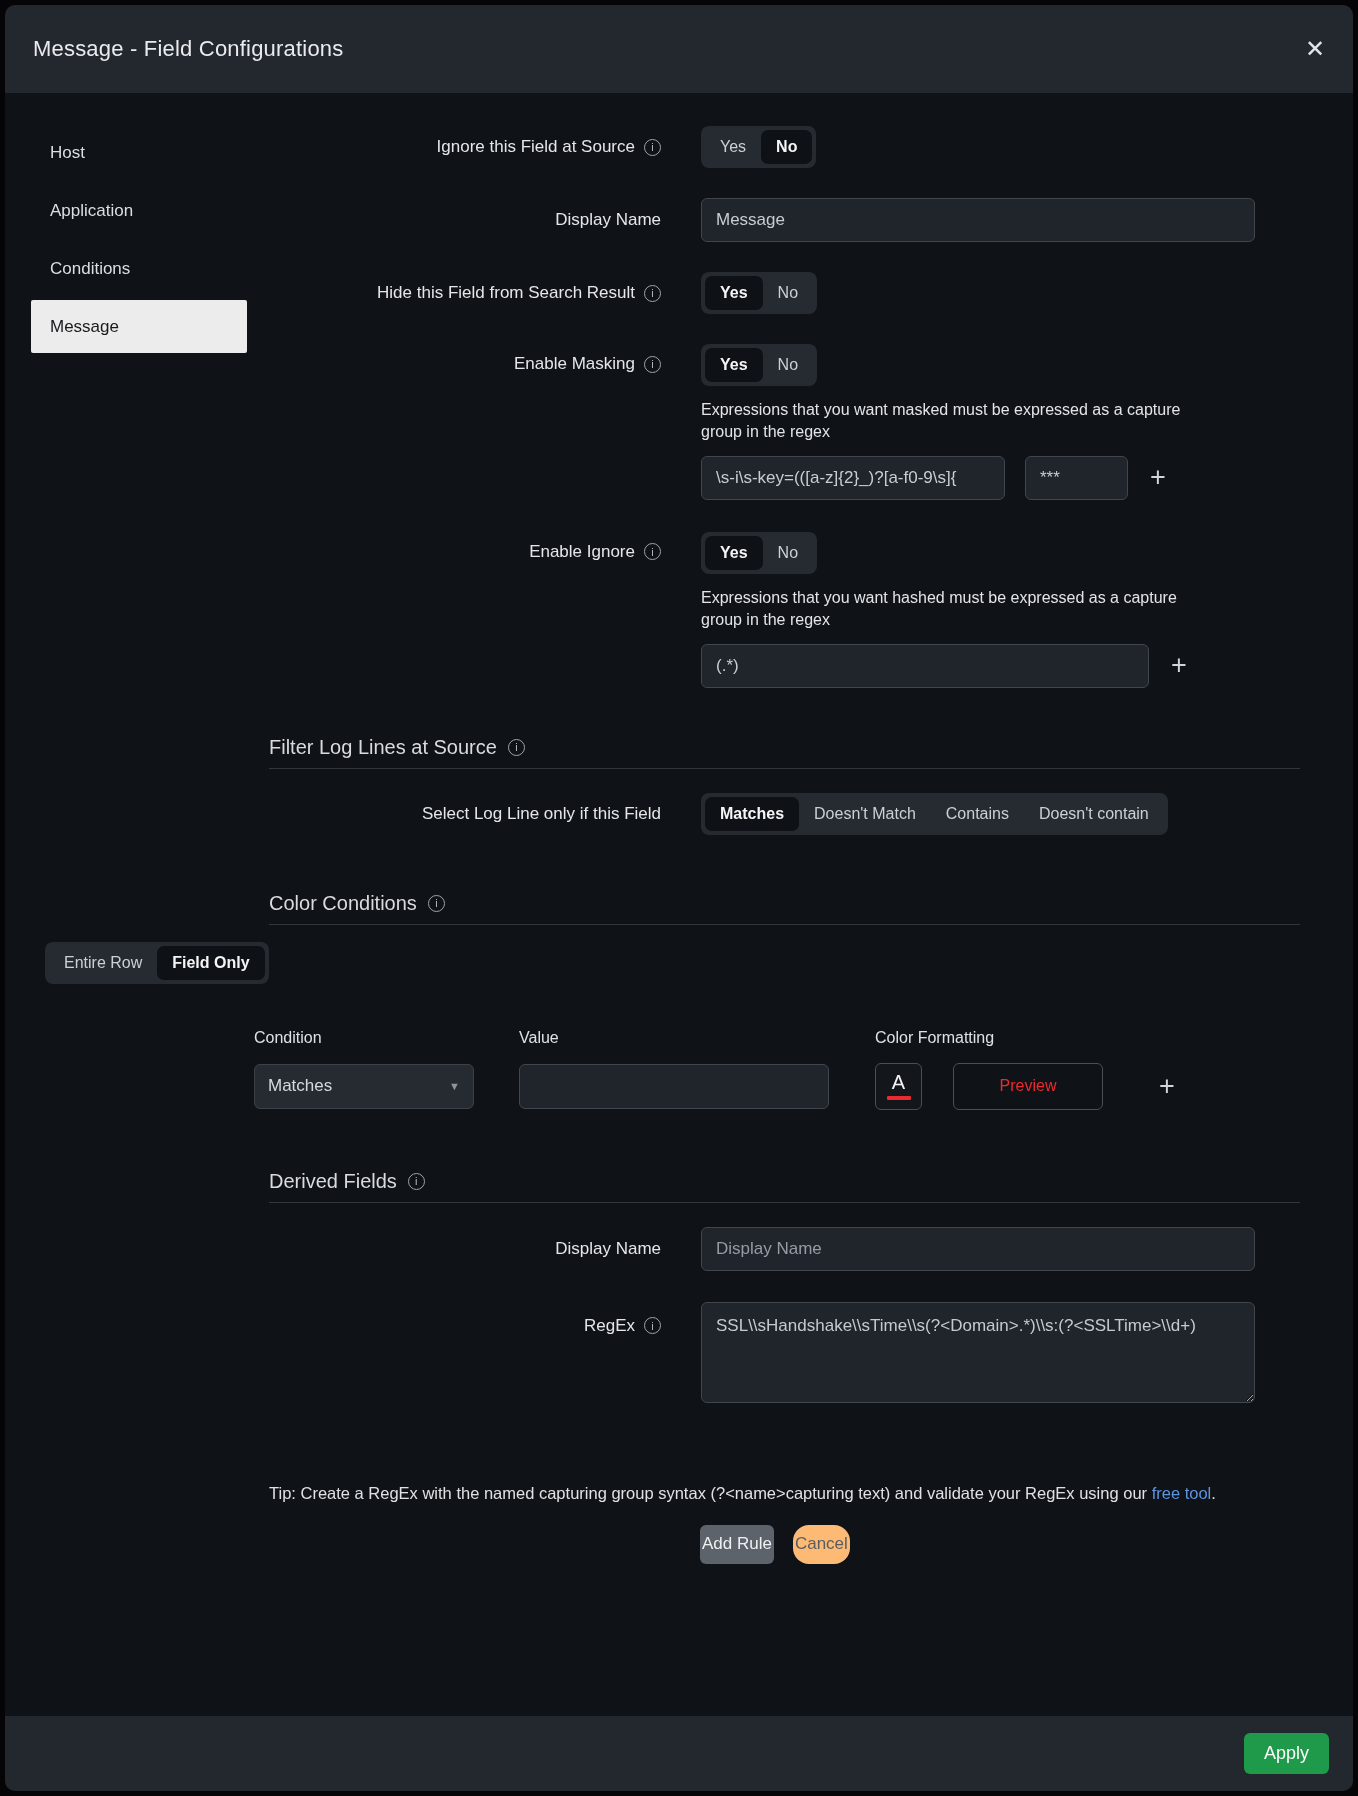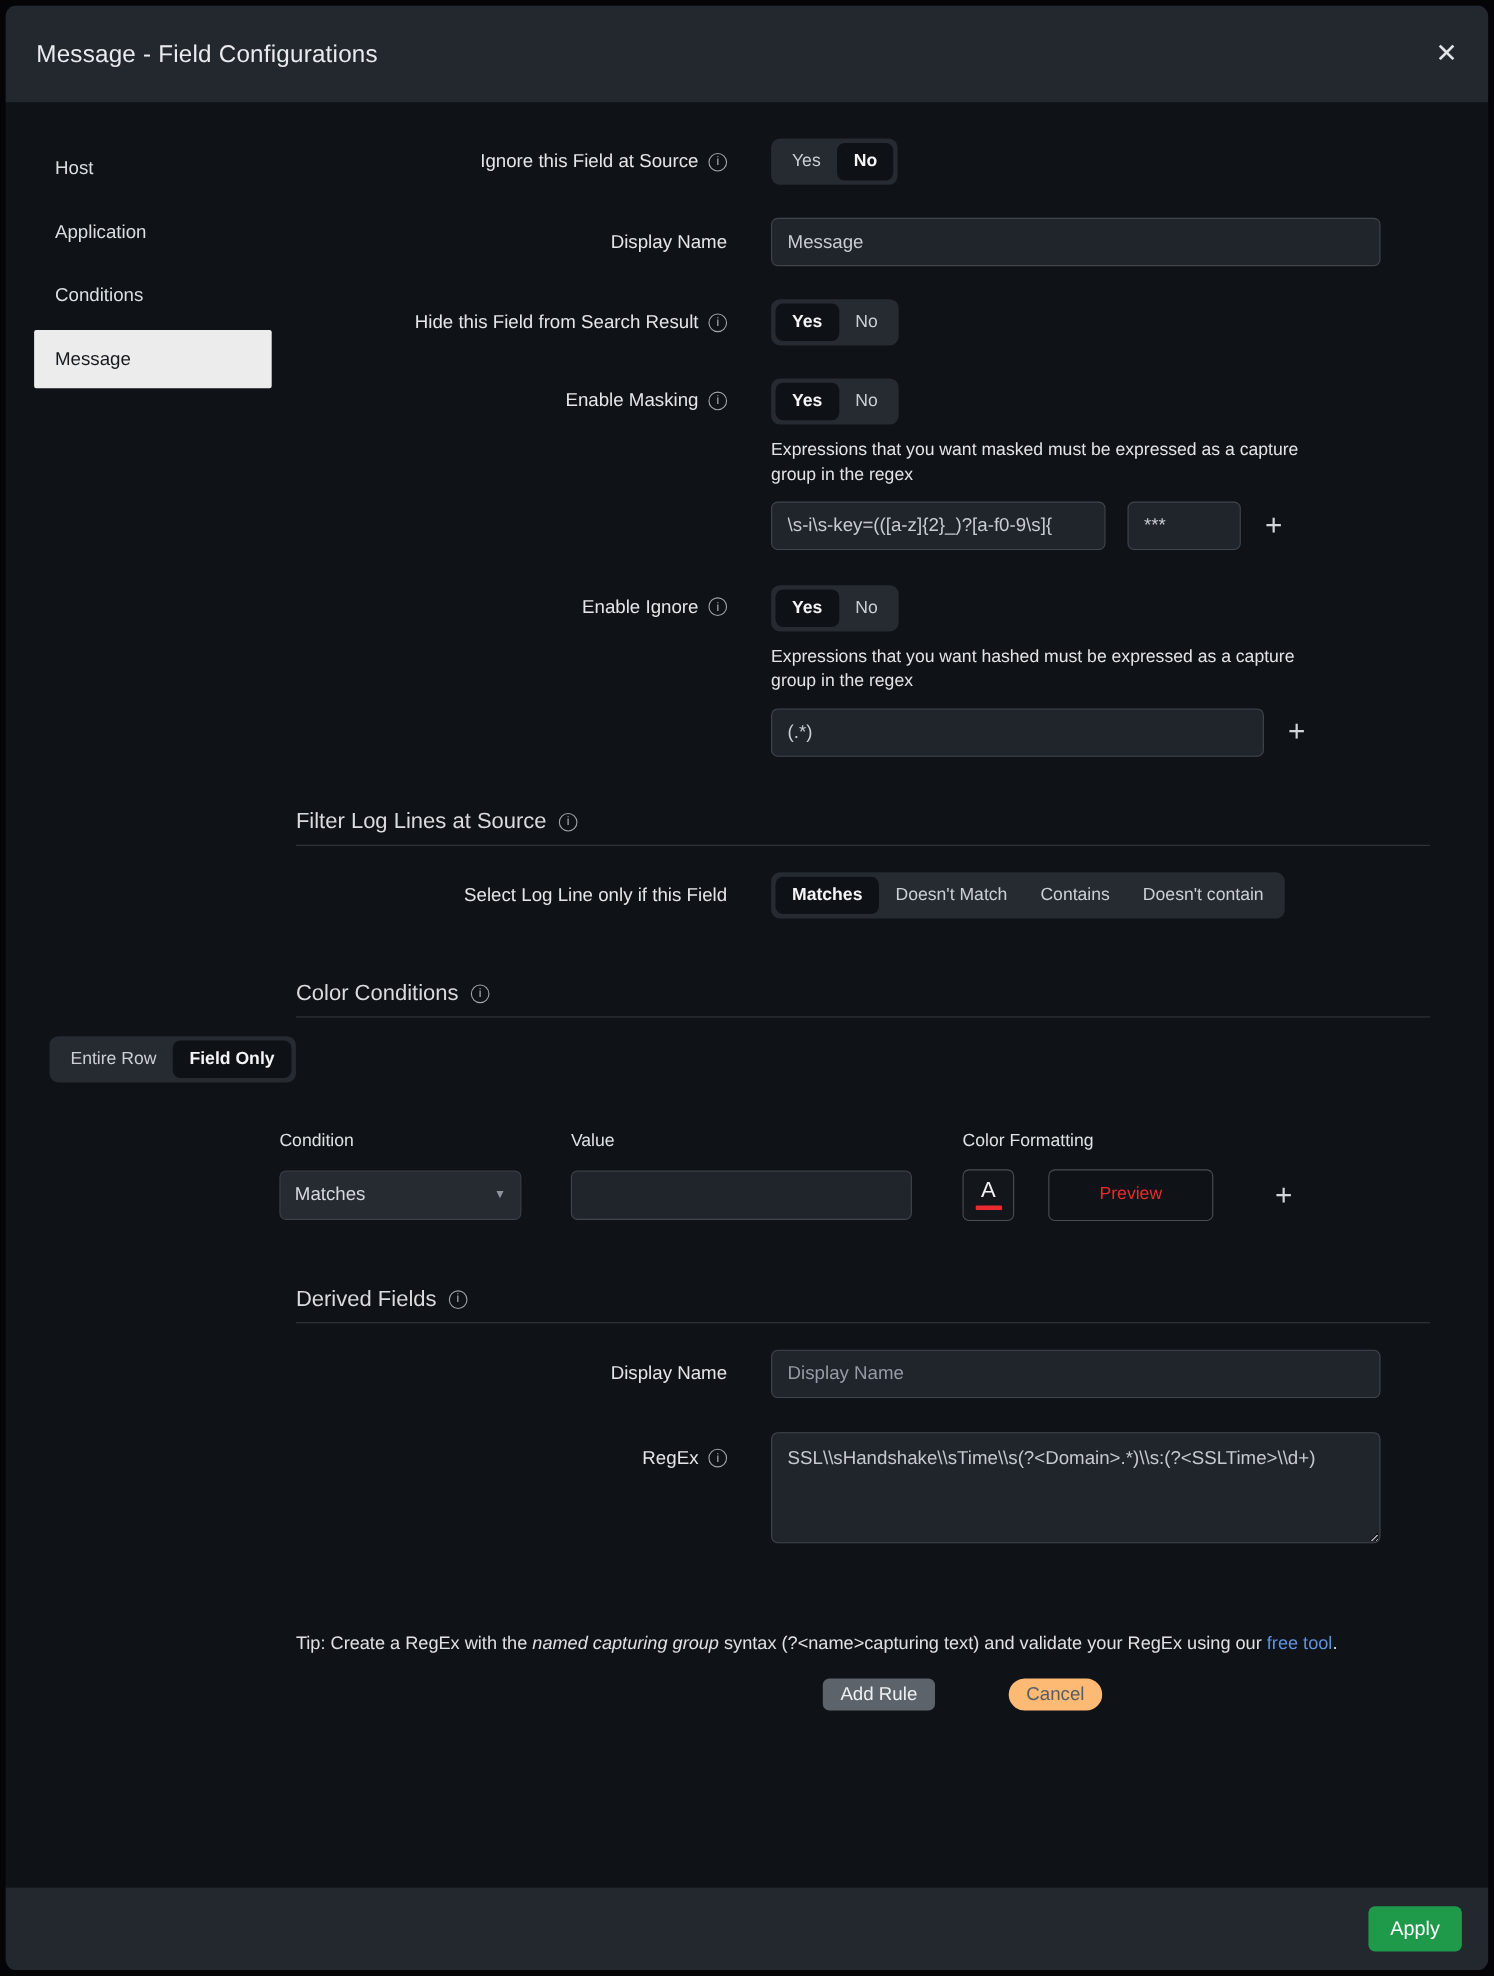--- a/index.html
+++ b/index.html
@@ -65,26 +65,26 @@
   .preview { margin-left:31px; width:150px; height:47px; border:1px solid #4a4f56;
              border-radius:6px; display:flex; align-items:center; justify-content:center;
              font-size:16px; cursor:pointer; background:transparent; }
   .cc-plus { margin-left:56px; }
 
   .tarea { width:554px; height:101px; background:#20242b; border:1px solid #41464d;
            border-radius:6px; color:#c6cad0; font-size:17px; line-height:1.42;
            padding:11px 14px; font-family:inherit; resize:both; outline:none; }
 
   .tip { margin-left:264px; color:#dfe1e4; font-size:16.5px; }
-  .tip .it { font-style:italic; }
+  .tip .it { }
   .tip .lnk { cursor:pointer; }
 
   .btn-row { margin-left:695px; margin-top:22px; display:flex; gap:19px; }
-  .btn { height:29px; padding:0 16px; border-radius:6px; font-size:17px;
-         display:flex; align-items:center; cursor:pointer; border:none; font-family:inherit;margin-left:48px; }
+  .btn { height:39px; padding:0 2px; border-radius:6px; font-size:17px;
+         display:flex; align-items:center; cursor:pointer; border:none; font-family:inherit; }
   .btn.addrule { background:#5d636a; color:#eef0f2; }
   .btn.cancel { background:#fdba74; color:#585d63;border-radius:16px; }
 
   .modal-footer { height:75px; background:#23272e; flex:none; display:flex;
                   align-items:center; justify-content:flex-end; padding-right:24px; }
   .apply { color:#fbfcfc; font-size:18px; padding:10px 20px; border-radius:6px;
            border:none; cursor:pointer; font-family:Liberation Sans, sans-serif; }
 
   .mt30 { margin-top:30px; } .mt32 { margin-top:32px; }
   .sec1 { margin-top:48px; } .seg-row { margin-top:24px; } .val-row { margin-top:22px; }

